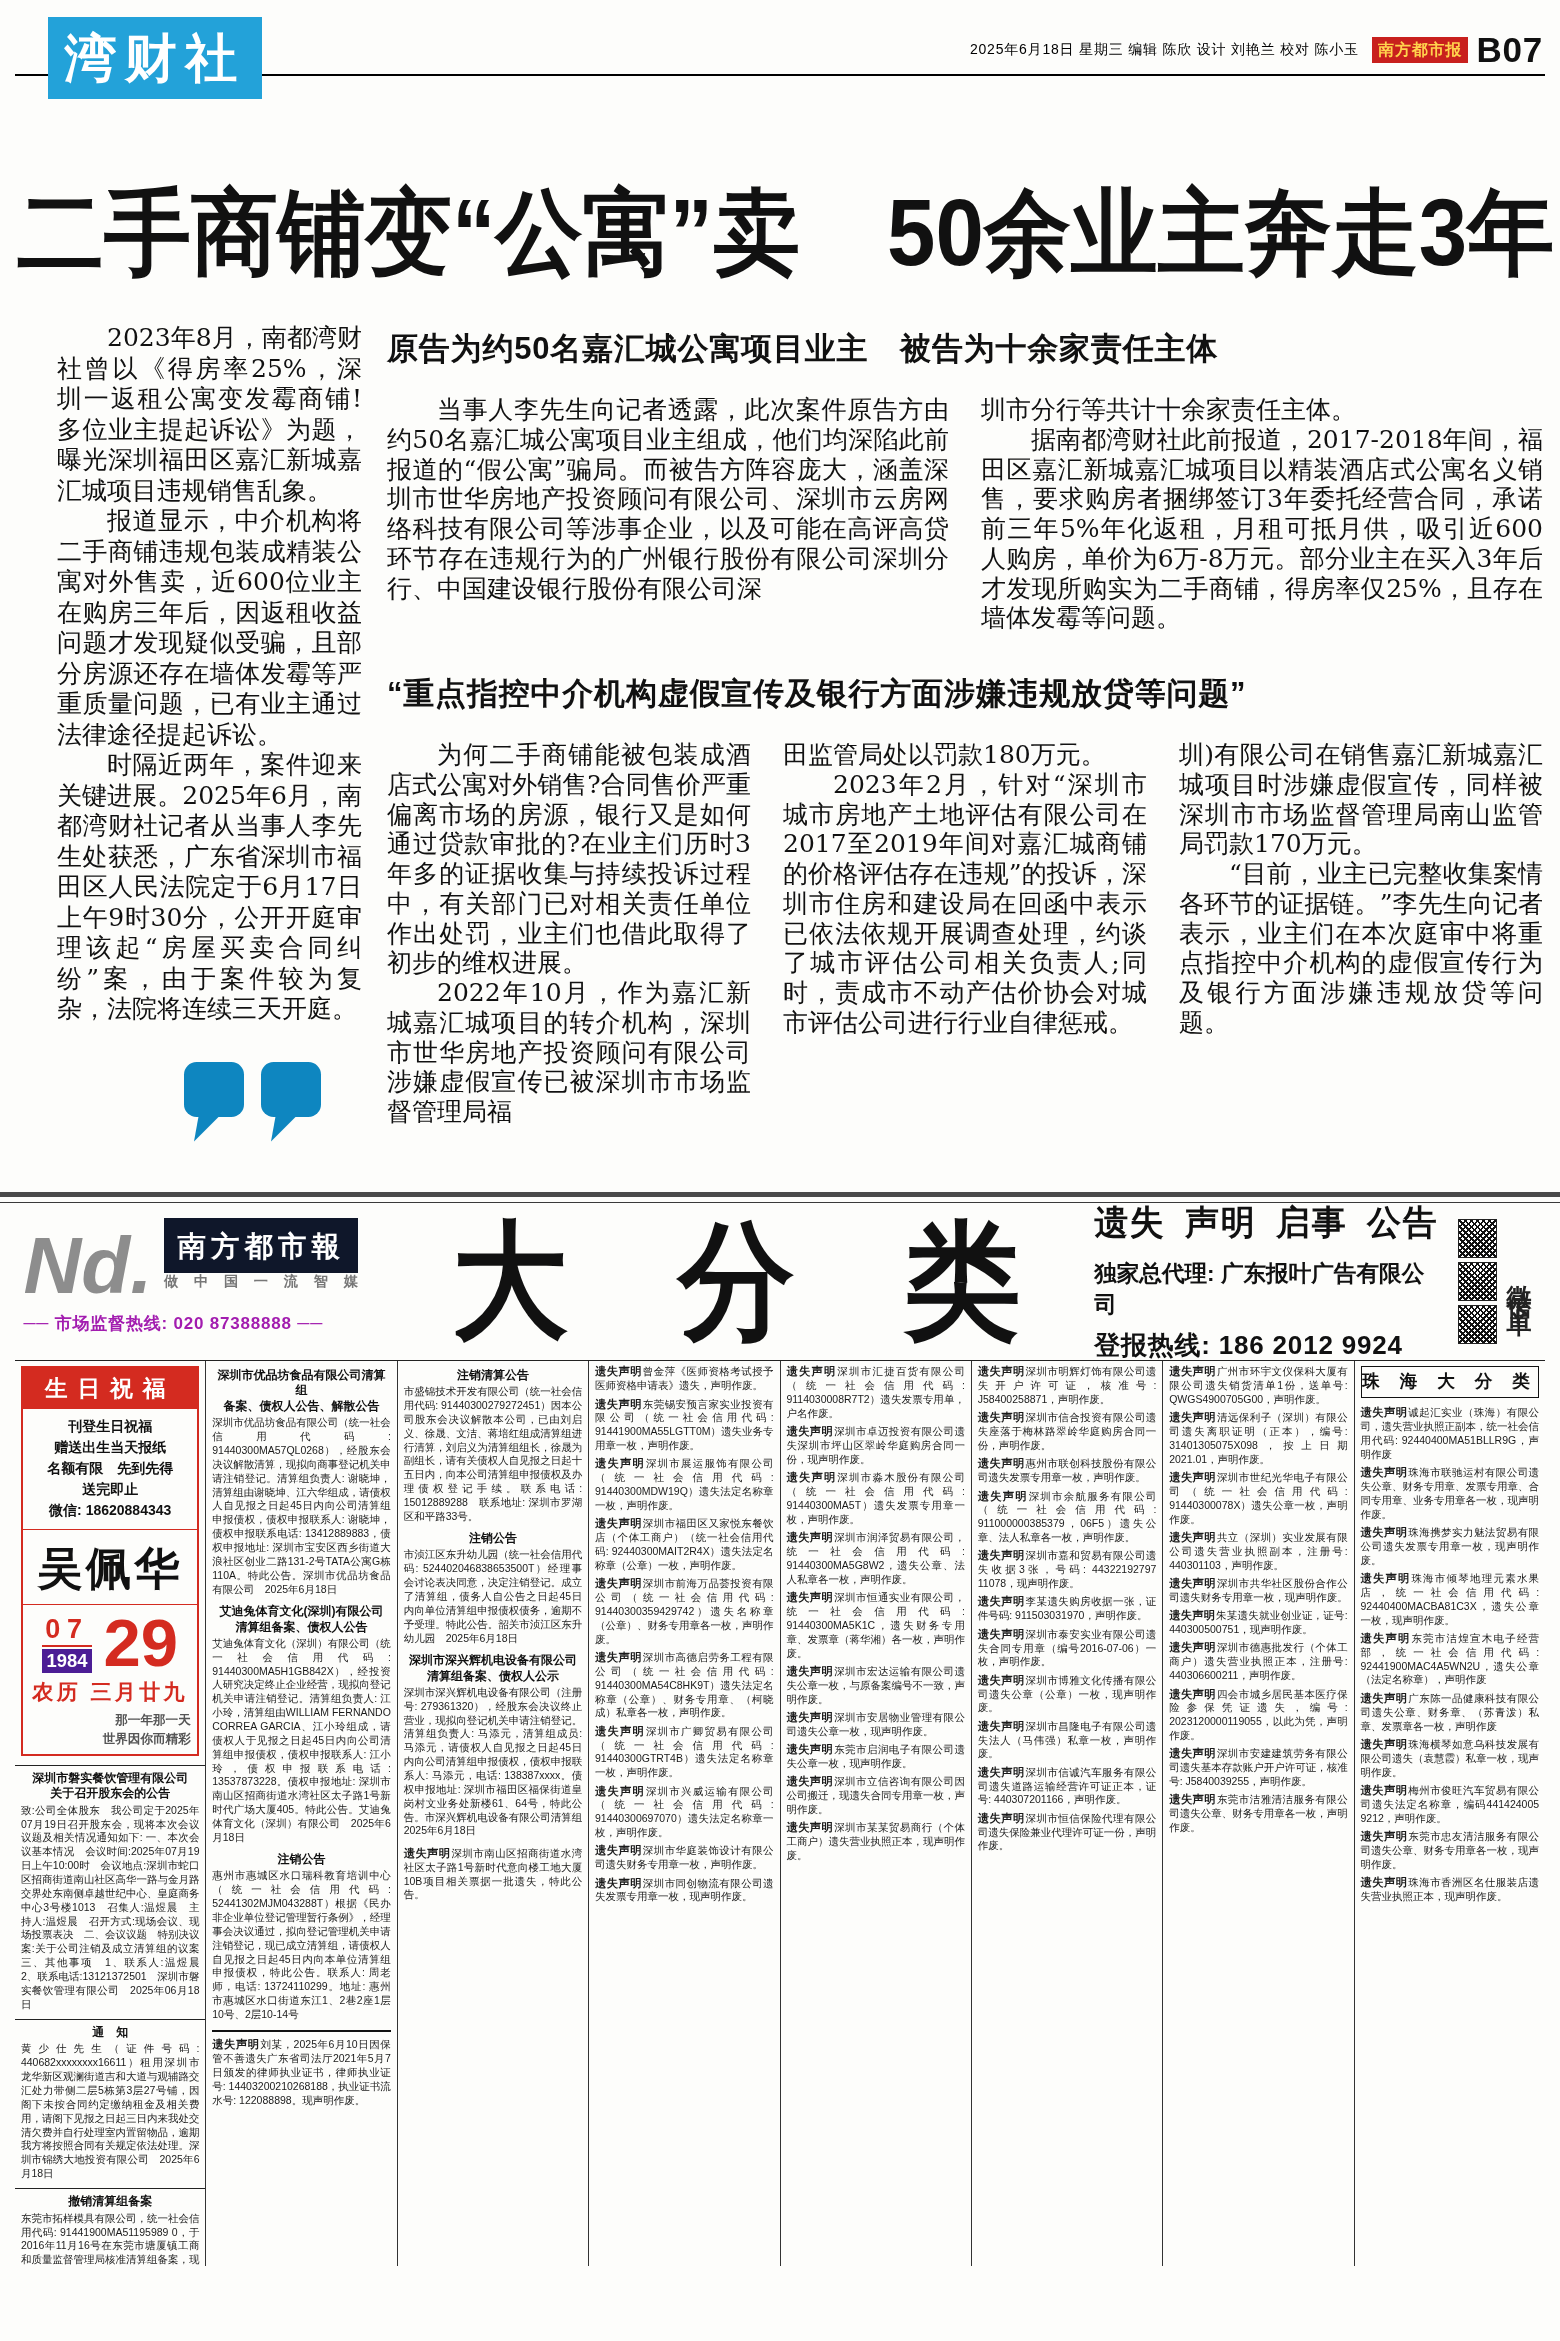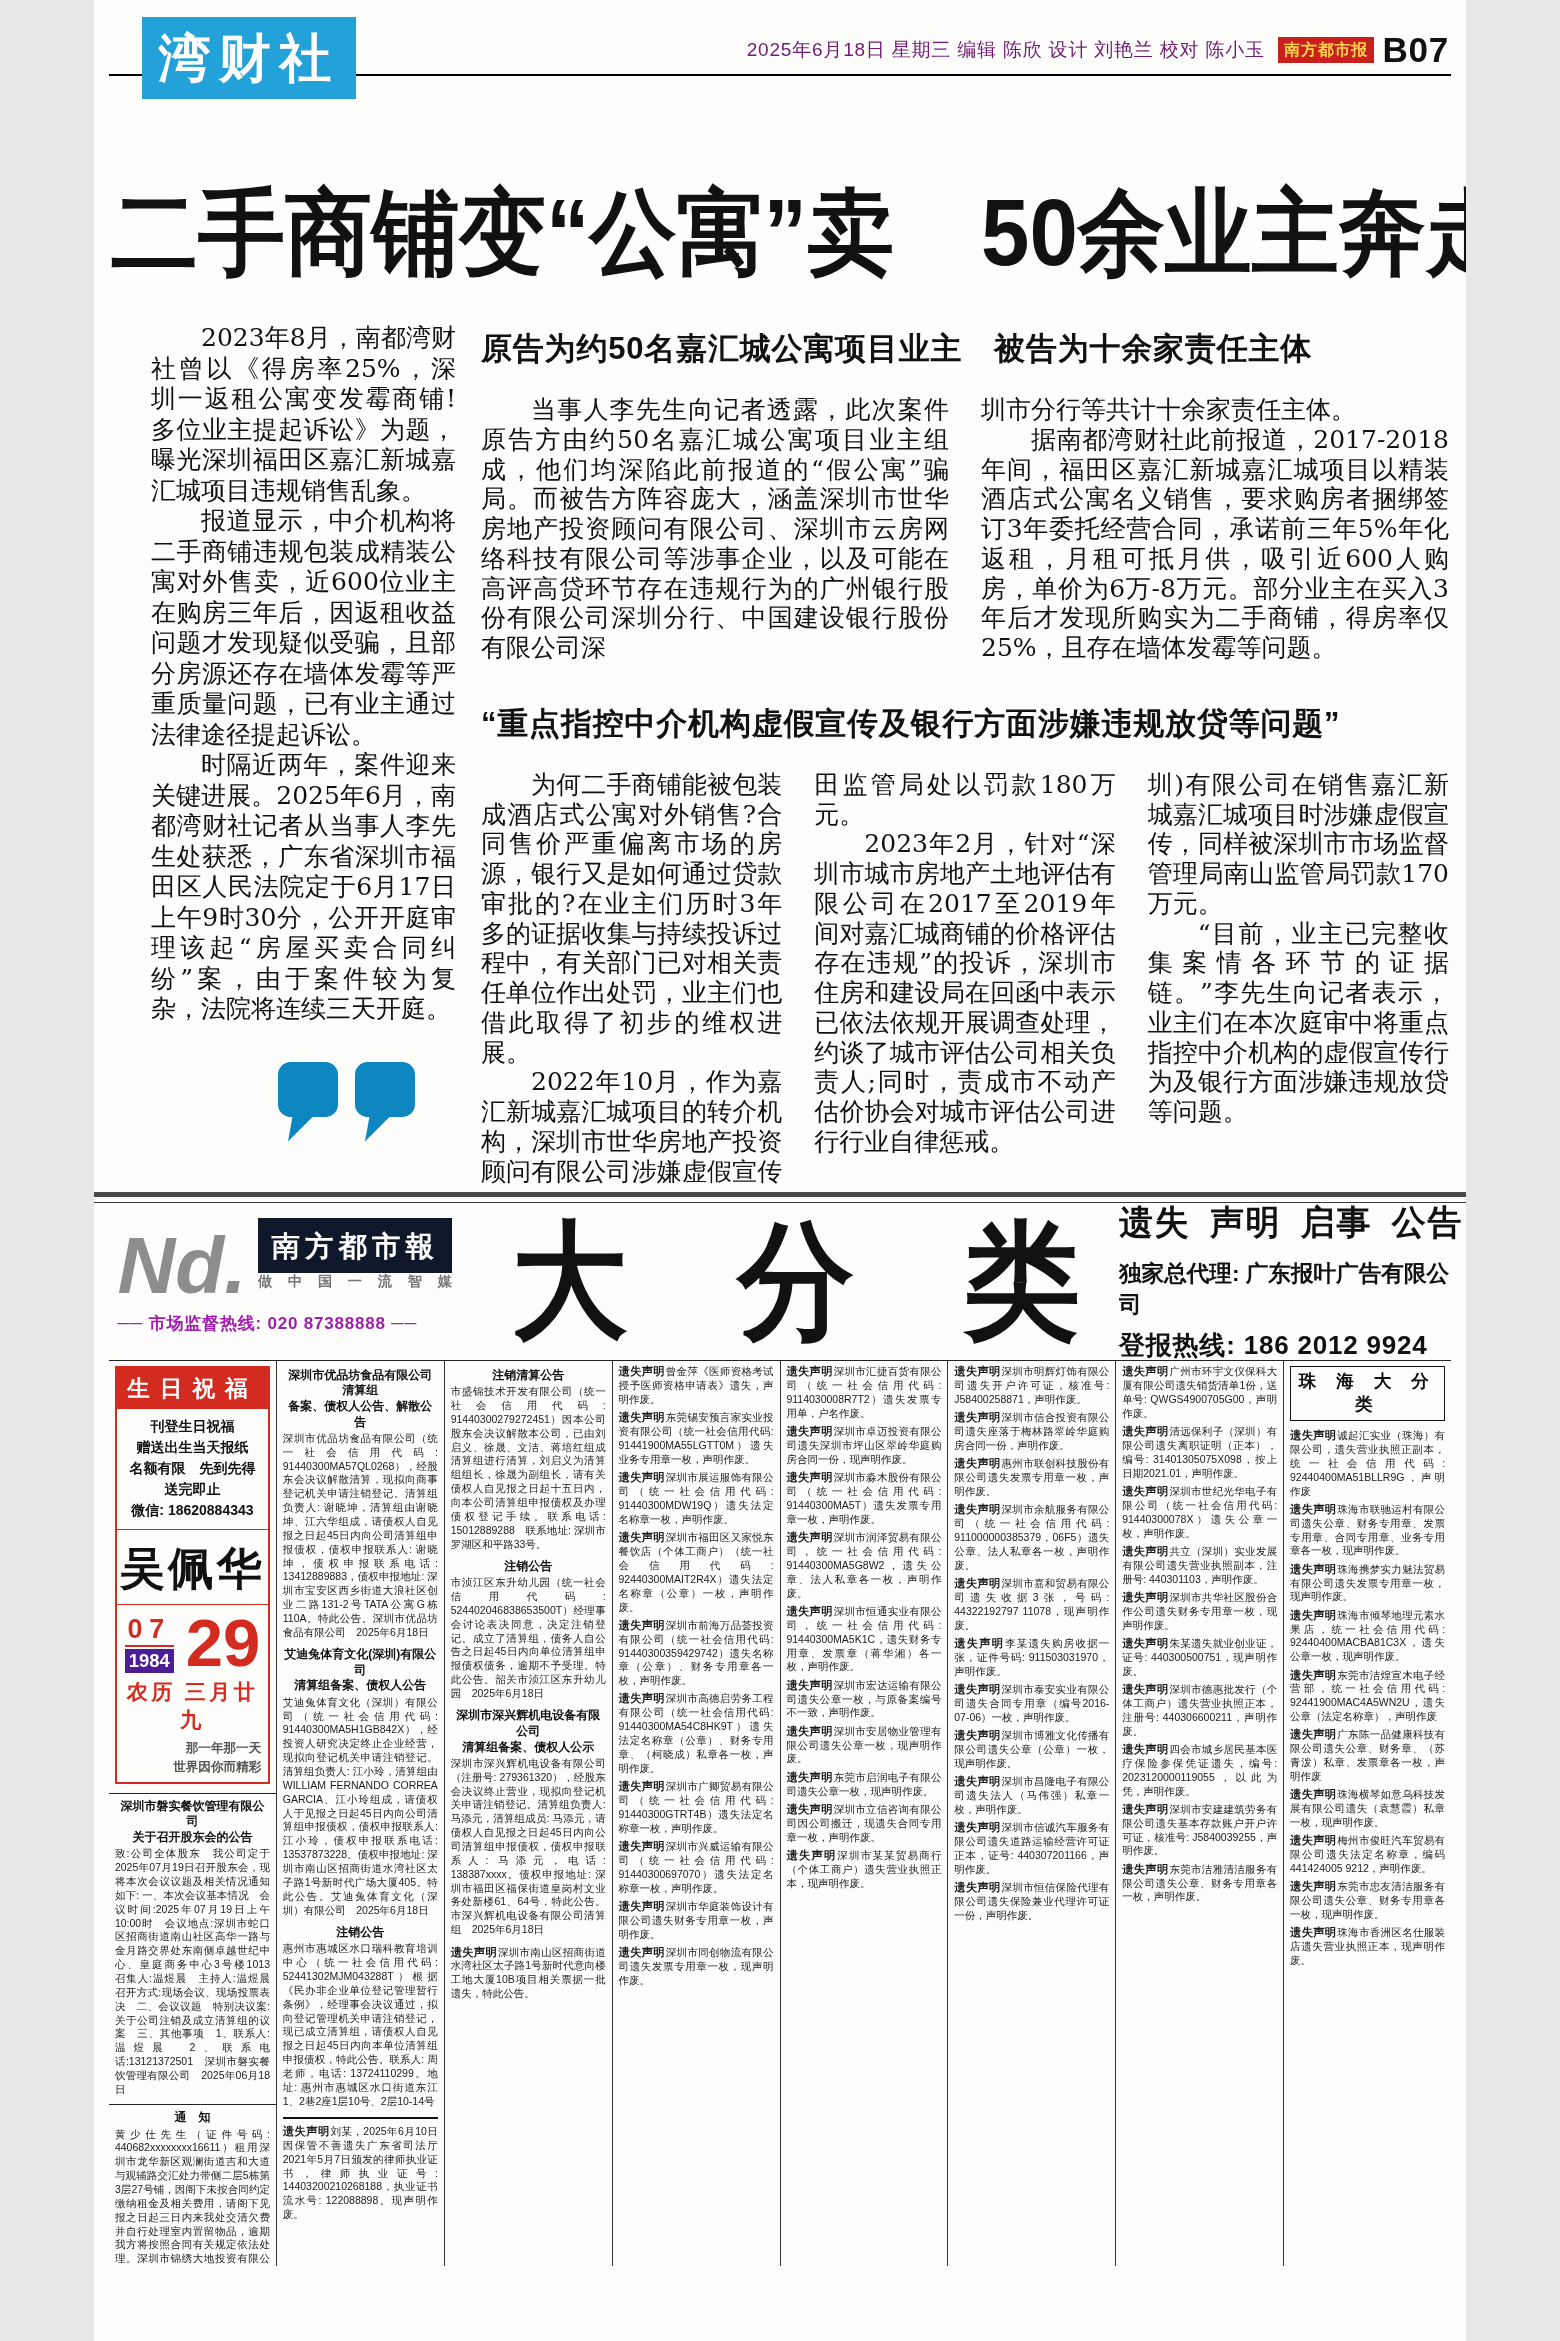--- a/index.html
+++ b/index.html
@@ -1,26 +1,26 @@
 <!DOCTYPE html>
 <html style="font-size:13.4px"><head>
 <meta charset="utf-8">
 <style>
   * { margin:0; padding:0; box-sizing:border-box; }
   html,body { background:#e8e8e8; }
-  .page { width:1372px; height:2342px; background:#fdfdfb; color:#111;
+  .page { width:1560px; height:2342px; background:#fdfdfb; color:#111;
           font-family:"Liberation Sans", sans-serif; overflow:hidden; position:relative; margin:0 auto; }
   
   .masthead { position:relative; height:126px; }
   .head-rule { position:absolute; left:15px; right:15px; top:74px; border-top:2.5px solid #000; }
   .brand-box { position:absolute; left:48px; top:17px; width:214px; height:82px;
                background:#23a2d9; color:#fff; font-size:52px; font-weight:900;
                text-align:center; line-height:82px; letter-spacing:8.4px; }
   .head-meta { position:absolute; right:17px; top:30px; display:flex; align-items:center; background:#fdfdfb; padding-left:11.7px; }
-  .date-line { font-size:19px; color:#701a75; margin-right:13.4px; letter-spacing:0.8px; }
+  .date-line { font-size:14px; color:#000000; margin-right:13.4px; letter-spacing:0.8px; }
   .paper-chip { background:#c8201d; color:#ffd34d; font-weight:800; font-size:16px;
                 padding:2.5px 5.9px; letter-spacing:0.8px; }
   .page-no { font-size:35px; font-weight:900; margin-left:8.4px; letter-spacing:0.8px; }
   
   .headline-block { padding:0 17px; }
   .main-headline { margin-top:44px; font-size:87px; font-weight:900; letter-spacing:0px;
                    white-space:nowrap; transform:scaleY(1.08); transform-origin:top left; }
   .sub-headline { margin-top:37px; font-size:44px; font-weight:700; letter-spacing:0.8px; }
   
   .article { display:flex; margin-top:35px; padding:0 17px; height:864px; overflow:hidden; }

